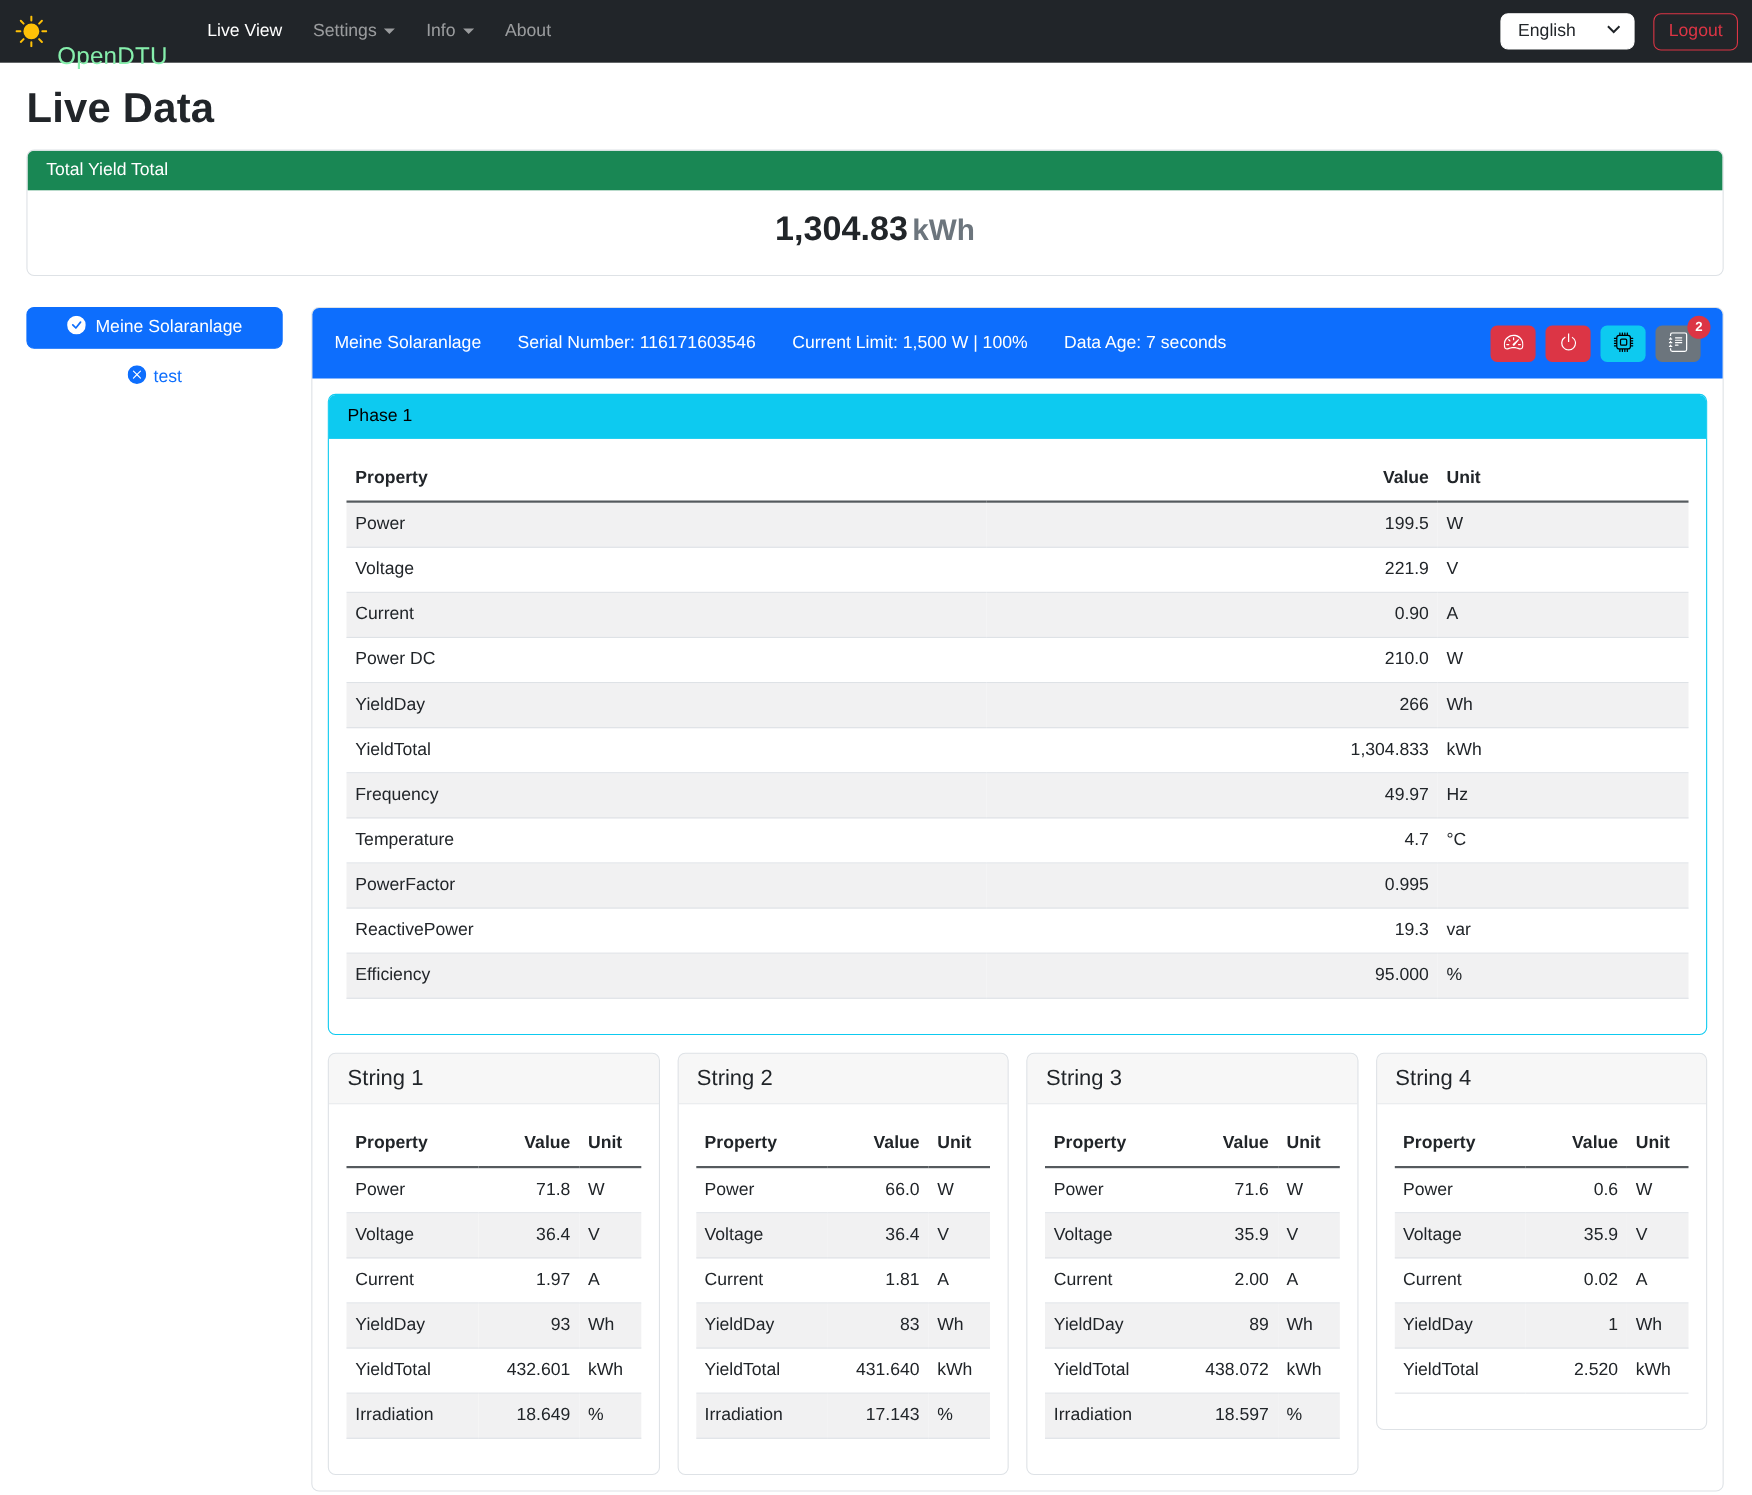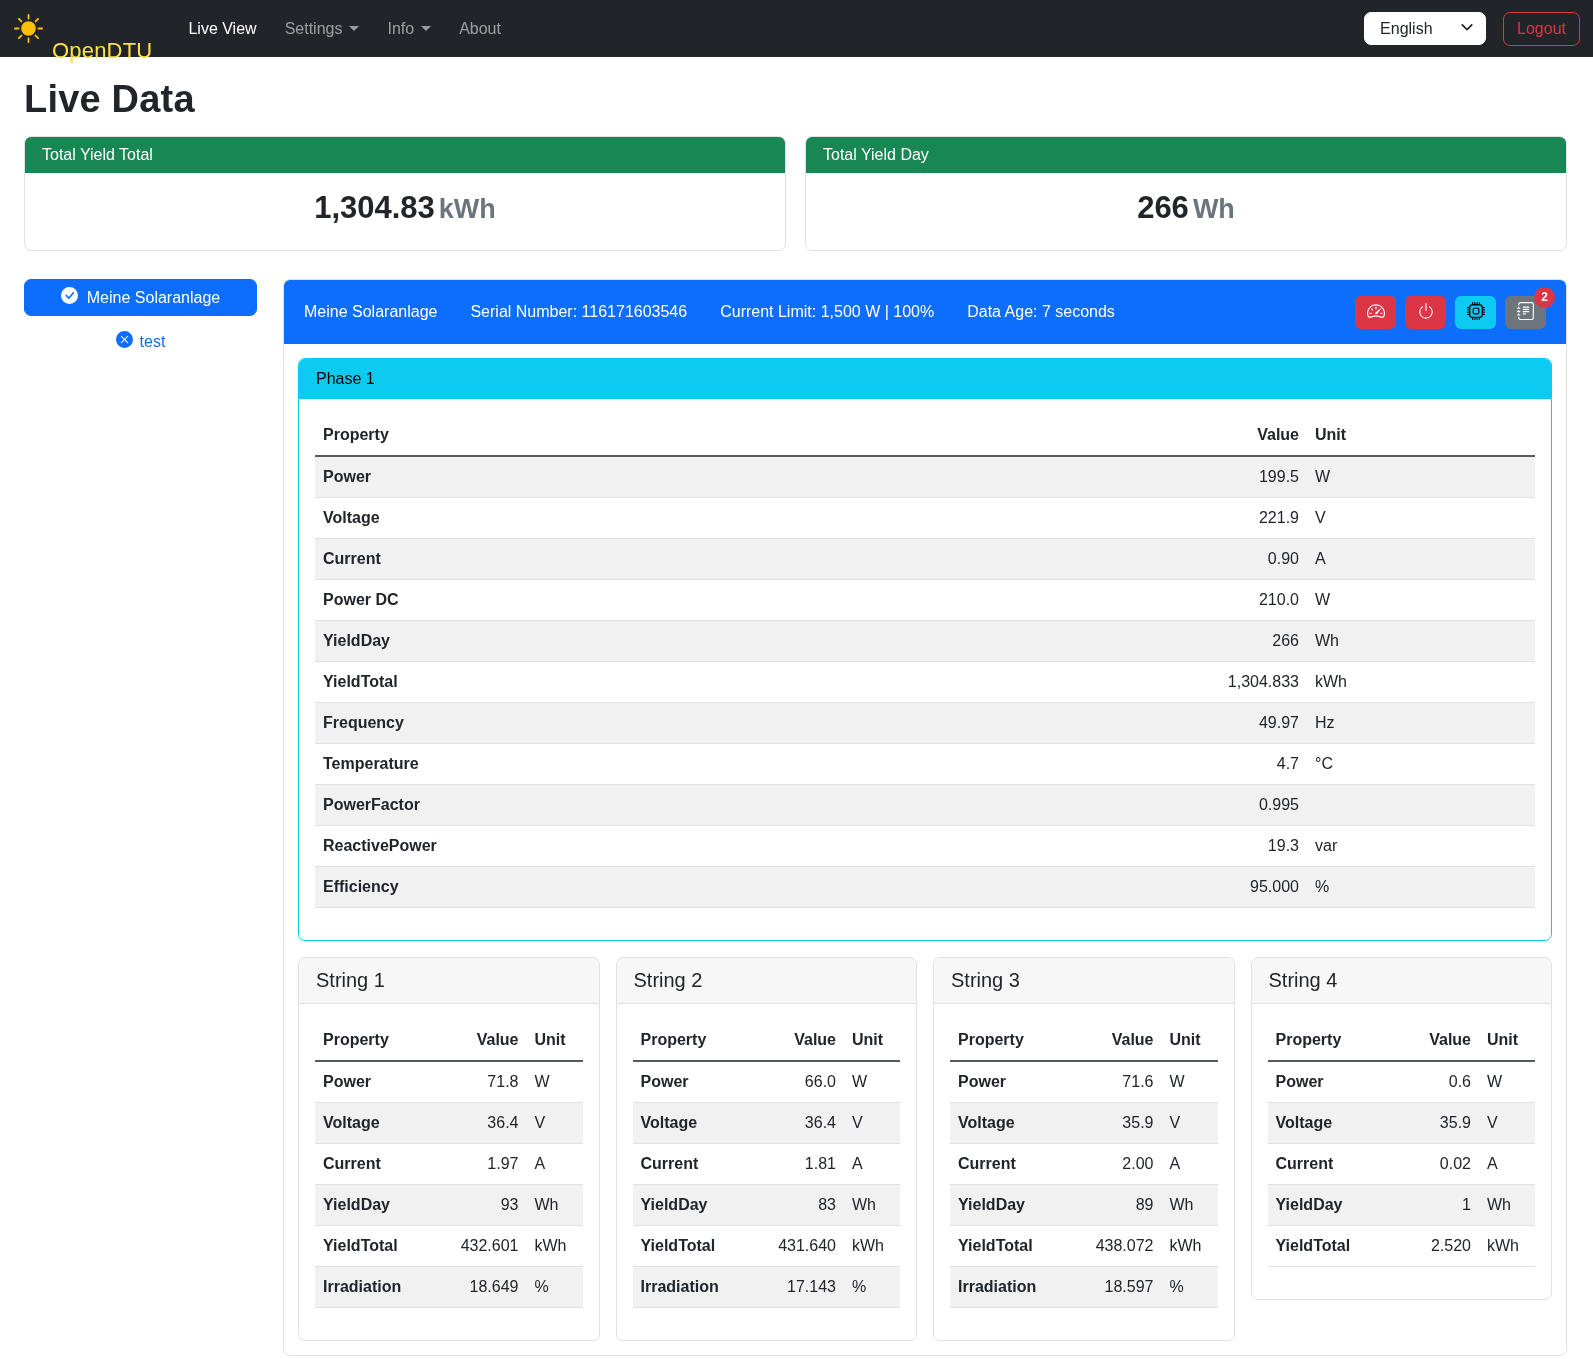--- a/index.html
+++ b/index.html
@@ -7,21 +7,21 @@
     --secondary:#6c757d; --dark:#212529; --border:#dee2e6; --stripe:#f1f1f2;
   }
   *{box-sizing:border-box;margin:0;padding:0;}
   body{background:#fff;font-family:"Liberation Sans",sans-serif;color:#212529;}
   .page{width:1593px;min-height:1359px;background:#fff;}
 
   
   .navbar{height:57px;background:var(--dark);display:flex;align-items:center;padding:0 13px;}
   .brand{display:flex;align-items:center;gap:9px;margin-left:1px;cursor:pointer;}
   .brand svg{display:block;}
-  .brand-title{color:#fde047;font-size:22px;font-weight:400;letter-spacing:.2px;margin-top:44px;}
+  .brand-title{color:#86efac;font-size:22px;font-weight:400;letter-spacing:.2px;margin-top:44px;}
   .nav-links{display:flex;align-items:center;margin-left:22px;}
   .nav-link{color:rgba(255,255,255,.55);font-size:16px;padding:8px 14px;cursor:pointer;display:flex;align-items:center;gap:7px;}
   .nav-link.active{color:#fff;}
   .caret{width:0;height:0;border-left:5px solid transparent;border-right:5px solid transparent;border-top:5px solid rgba(255,255,255,.55);display:inline-block;}
   .nav-right{margin-left:auto;display:flex;align-items:center;gap:17px;}
   .lang-select{position:relative;}
   .lang-select select{appearance:none;-webkit-appearance:none;background:#fff;border:1px solid #fff;border-radius:7px;
     font-family:inherit;font-size:16px;color:#212529;padding:7px 40px 7px 15px;width:122px;cursor:pointer;}
   .lang-select .chev{position:absolute;right:12px;top:50%;transform:translateY(-50%);pointer-events:none;}
   .logout-btn{background:transparent;border:1px solid var(--danger);color:var(--danger);font-family:inherit;
@@ -62,21 +62,21 @@
 
   
   .phase-card{border:1px solid var(--info);border-radius:7px;overflow:hidden;background:#fff;}
   .phase-card .card-head{background:var(--info);color:#000000;font-size:16px;padding:11px 17px;}
   .card-body-pad{padding:16px;}
 
   
   table.data-table{width:100%;border-collapse:collapse;font-size:16px;margin-bottom:16px;}
   table.data-table th,table.data-table td{padding:8px;text-align:left;border-bottom:1px solid var(--border);line-height:1.5;}
   table.data-table thead th{border-bottom:2px solid #555a5e;font-weight:700;}
-  table.data-table td.prop{font-weight:700;}
+  table.data-table td.prop{font-weight:400;}
   table.data-table .val{text-align:right;}
   .phase-table th.unit,.phase-table td.unit{width:228px;}
   .string-table th.unit,.string-table td.unit{width:56px;}
   .string-table th.val,.string-table td.val{width:92px;}
   .stripe-odd tbody tr:nth-child(odd){background:var(--stripe);}
   .stripe-even tbody tr:nth-child(even){background:var(--stripe);}
 
   
   .strings-row{display:flex;gap:16px;margin-top:16px;align-items:flex-start;}
   .string-card{flex:1;border:1px solid var(--border);border-radius:7px;background:#fff;}
@@ -128,27 +128,20 @@
 
   <div class="container">
     <h1 class="page-title">Live Data</h1>
 
     <div class="summary-row">
       <div class="summary-card">
         <div class="card-head">Total Yield Total</div>
         <div class="card-body">
           <span class="big-val">1,304.83</span>
           <span class="big-unit">kWh</span>
-        </div>
-      </div>
-      <div class="summary-card">
-        <div class="card-head">Total Yield Day</div>
-        <div class="card-body">
-          <span class="big-val">266</span>
-          <span class="big-unit">Wh</span>
         </div>
       </div>
     </div>
 
     <div class="content-row">
 
       <aside class="sidebar">
         <button class="inv-select-btn">
           <span>
             <svg width="17" height="17" viewBox="0 0 16 16" fill="#fff">

